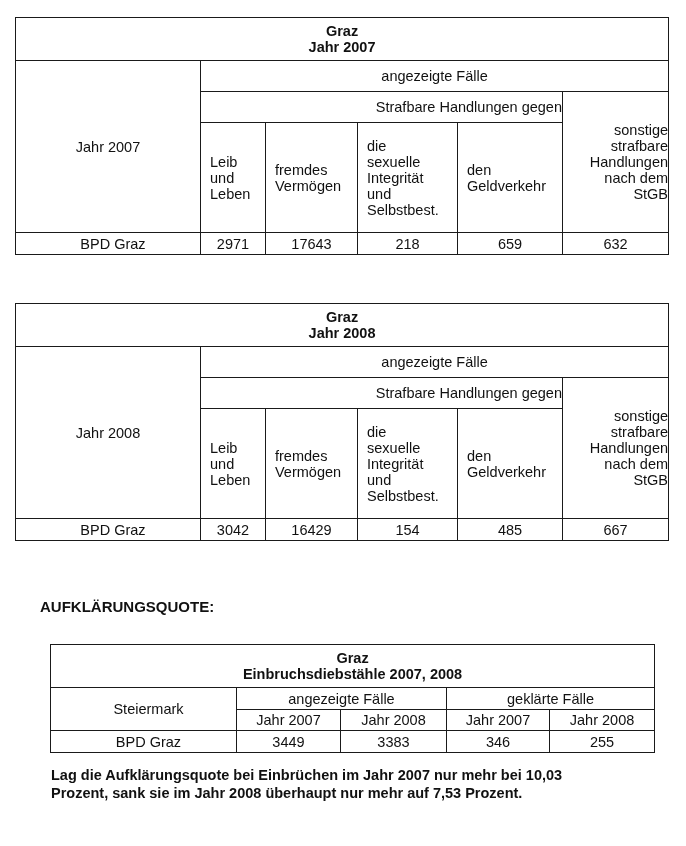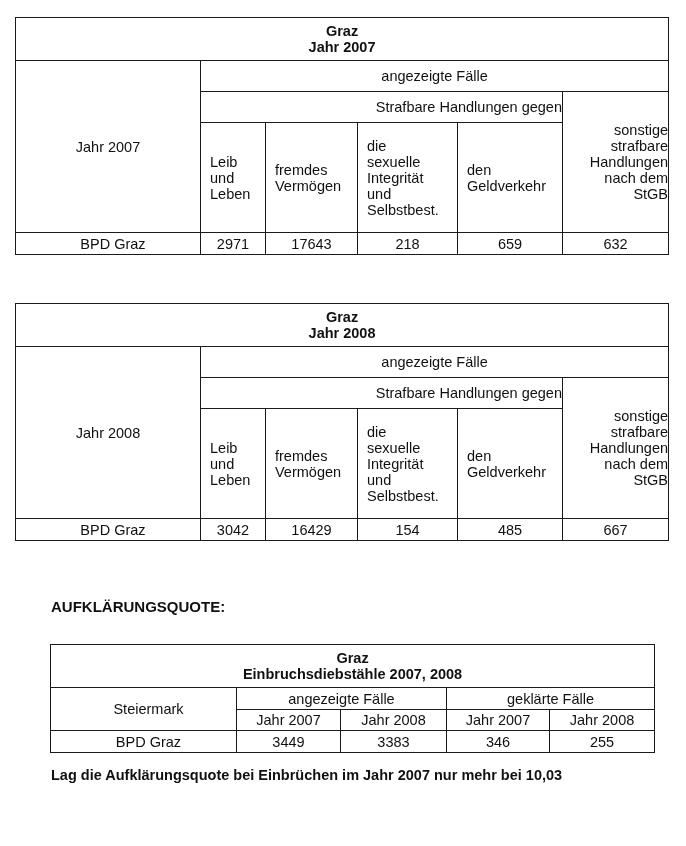--- a/index.html
+++ b/index.html
@@ -29,21 +29,21 @@
   .r-straf td { height: 30px; text-align: right; }
   .r-cats td { height: 109px; }
   .r-data td { height: 21px; }
 
   #t3 .r3-title td { height: 42px; }
   #t3 .r3-grp td { height: 21px; }
   #t3 .r3-yr td { height: 20px; }
   #t3 .r3-data td { height: 21px; }
 
   .heading {
-    position: absolute; left: 51px; top: 598px;
+    position: absolute; left: 40px; top: 598px;
     font-weight: bold; font-size: 15px; text-align: right;
   }
   .note {
     position: absolute; left: 51px; top: 766px; width: 600px;
     font-weight: bold; font-size: 14.5px; line-height: 18px;
   }
   .line { display: block; }
 </style>
 </head>
 <body>
@@ -207,13 +207,14 @@
     <td class="c">3449</td>
     <td class="c">3383</td>
     <td class="c">346</td>
     <td class="c">255</td>
   </tr>
 </tbody>
   </table>
 
 <div class="note">
   <span class="line">Lag die Aufklärungsquote bei Einbrüchen im Jahr 2007 nur mehr bei 10,03</span>
+  <span class="line">Prozent, sank sie im Jahr 2008 überhaupt nur mehr auf 7,53 Prozent.</span>
 </div>
 
 </body></html>

